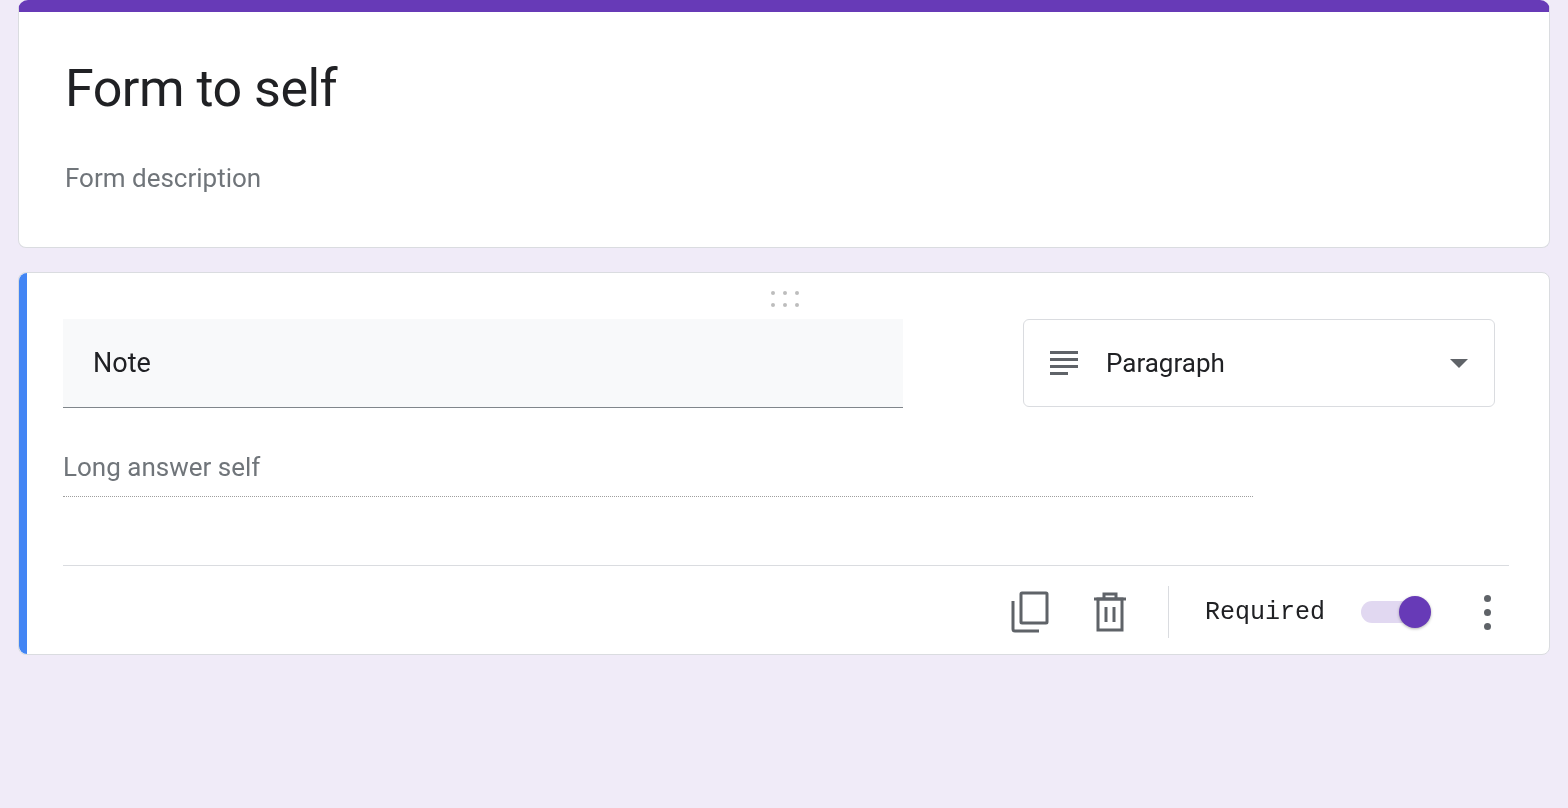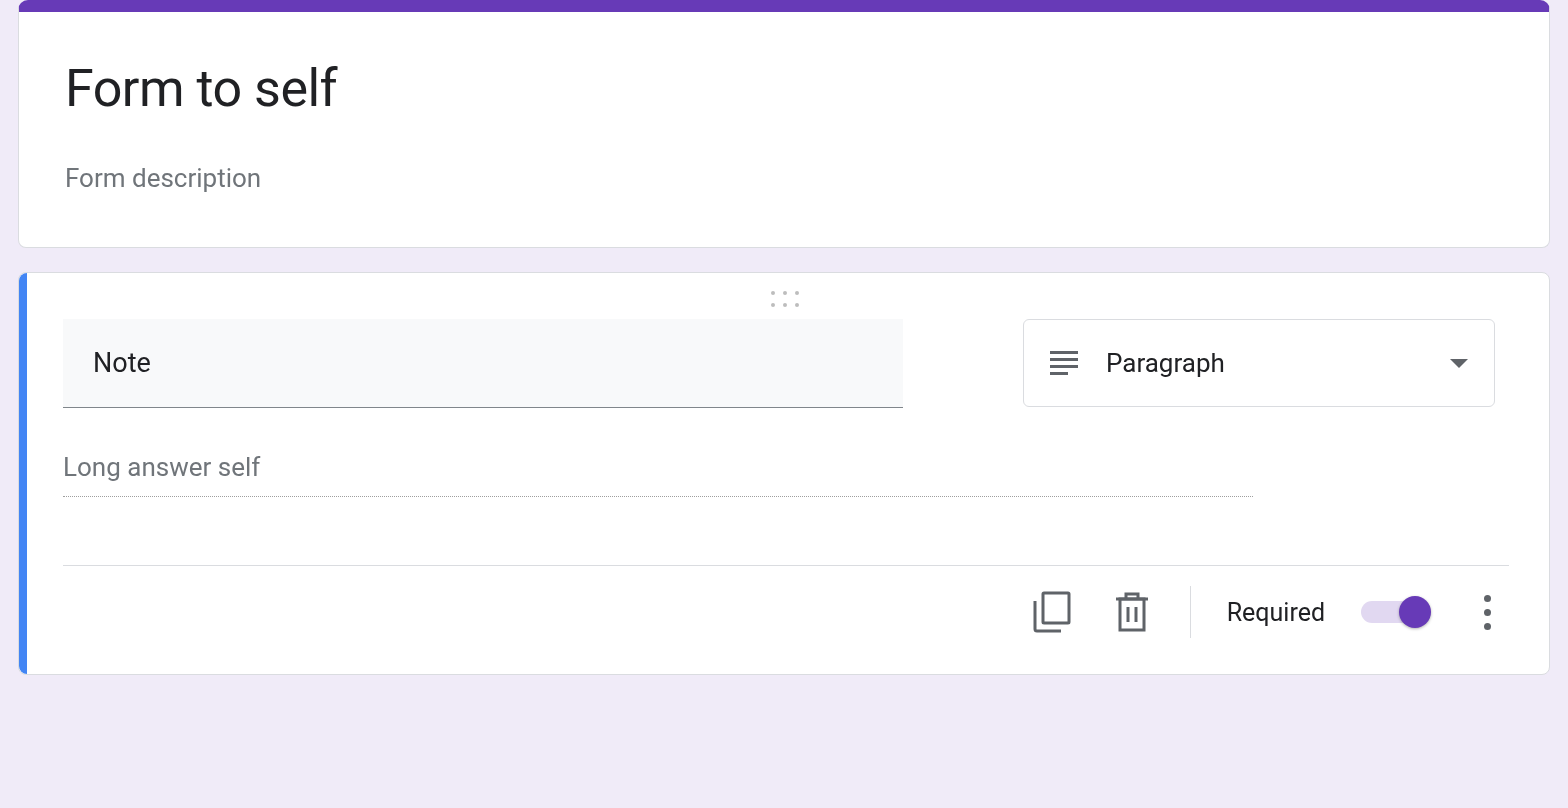--- a/index.html
+++ b/index.html
@@ -47,21 +47,21 @@
     }
     .question-accent {
       width: 8px;
       background: #4285f4;
       border-top-left-radius: 8px;
       border-bottom-left-radius: 8px;
       flex-shrink: 0;
     }
     .question-body {
       flex: 1;
-      padding: 16px 40px 36px 36px;
+      padding: 16px 40px 16px 36px;
     }
     .drag-handle {
       display: flex;
       justify-content: center;
       padding: 2px 0 10px 0;
       cursor: move;
     }
     .drag-dots {
       display: grid;
       grid-template-columns: repeat(3, 6px);
@@ -136,20 +136,21 @@
       max-width: 1190px;
       margin-bottom: 68px;
     }
     .question-footer {
       border-top: 1px solid #dadce0;
       padding-top: 20px;
       display: flex;
       justify-content: flex-end;
       align-items: center;
       gap: 36px;
+      font-family: Liberation Mono, monospace;
     }
     .icon-btn {
       width: 44px;
       height: 44px;
       display: flex;
       align-items: center;
       justify-content: center;
       cursor: pointer;
       border-radius: 50%;
     }

